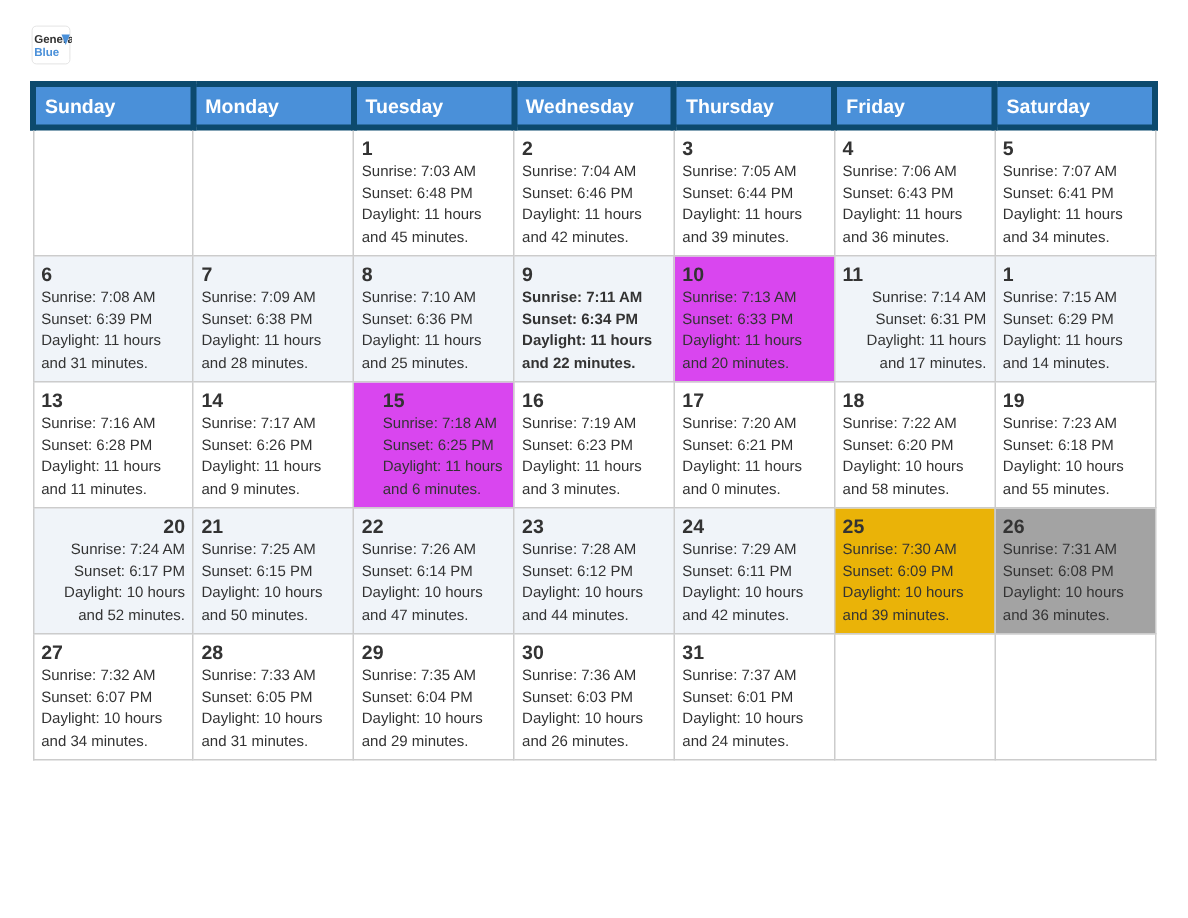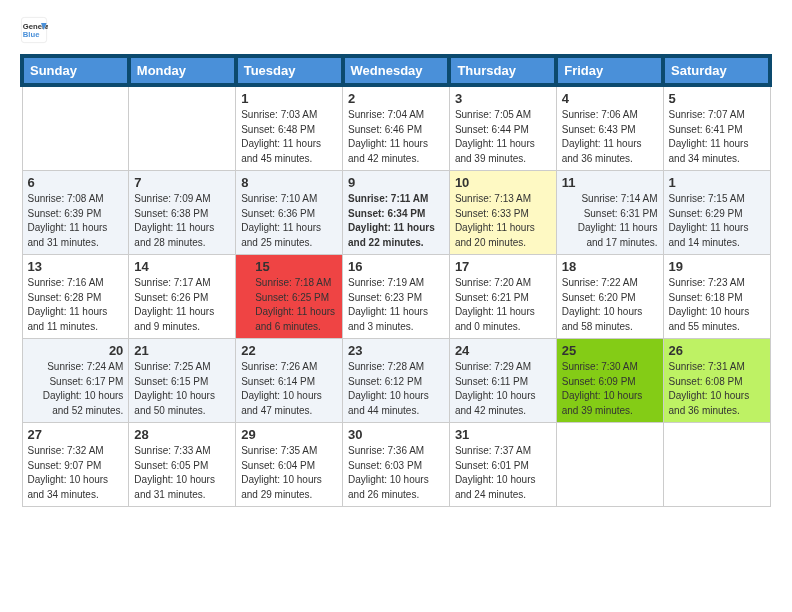--- a/index.html
+++ b/index.html
@@ -171,21 +171,21 @@
             <div class="day-info" style="white-space: pre-line;">Sunrise: 7:10 AM
 Sunset: 6:36 PM
 Daylight: 11 hours and 25 minutes.</div>
           </td>
           <td style="background: rgb(240, 244, 249);">
             <span class="day-num">9</span>
             <div class="day-info" style="white-space: pre-line; font-weight: bold;">Sunrise: 7:11 AM
 Sunset: 6:34 PM
 Daylight: 11 hours and 22 minutes.</div>
           </td>
-          <td style="background: #fef9c3; margin-left: 28px;">
+          <td style="background: #d946ef; margin-left: 28px;">
             <span class="day-num">10</span>
             <div class="day-info" style="white-space: pre-line;">Sunrise: 7:13 AM
 Sunset: 6:33 PM
 Daylight: 11 hours and 20 minutes.</div>
           </td>
           <td style="background: rgb(240, 244, 249);">
             <span class="day-num">11</span>
             <div class="day-info" style="white-space: pre-line; text-align: right;">Sunrise: 7:14 AM
 Sunset: 6:31 PM
 Daylight: 11 hours and 17 minutes.</div>
@@ -203,21 +203,21 @@
             <div class="day-info" style="white-space: pre-line;">Sunrise: 7:16 AM
 Sunset: 6:28 PM
 Daylight: 11 hours and 11 minutes.</div>
           </td>
           <td style="background: rgb(255, 255, 255);">
             <span class="day-num">14</span>
             <div class="day-info" style="white-space: pre-line;">Sunrise: 7:17 AM
 Sunset: 6:26 PM
 Daylight: 11 hours and 9 minutes.</div>
           </td>
-          <td style="background: #ef4444; padding-left: 19px;">
+          <td style="background: #d946ef; padding-left: 19px;">
             <span class="day-num">15</span>
             <div class="day-info" style="white-space: pre-line;">Sunrise: 7:18 AM
 Sunset: 6:25 PM
 Daylight: 11 hours and 6 minutes.</div>
           </td>
           <td style="background: rgb(255, 255, 255);">
             <span class="day-num">16</span>
             <div class="day-info" style="white-space: pre-line;">Sunrise: 7:19 AM
 Sunset: 6:23 PM
 Daylight: 11 hours and 3 minutes.</div>
@@ -265,38 +265,38 @@
             <div class="day-info" style="white-space: pre-line;">Sunrise: 7:28 AM
 Sunset: 6:12 PM
 Daylight: 10 hours and 44 minutes.</div>
           </td>
           <td style="background: rgb(240, 244, 249);">
             <span class="day-num">24</span>
             <div class="day-info" style="white-space: pre-line;">Sunrise: 7:29 AM
 Sunset: 6:11 PM
 Daylight: 10 hours and 42 minutes.</div>
           </td>
-          <td style="background: #84cc16;">
+          <td style="background: #eab308;">
             <span class="day-num">25</span>
             <div class="day-info" style="white-space: pre-line;">Sunrise: 7:30 AM
 Sunset: 6:09 PM
 Daylight: 10 hours and 39 minutes.</div>
           </td>
-          <td style="background: #bef264;">
+          <td style="background: #a3a3a3;">
             <span class="day-num">26</span>
             <div class="day-info" style="white-space: pre-line;">Sunrise: 7:31 AM
 Sunset: 6:08 PM
 Daylight: 10 hours and 36 minutes.</div>
           </td>
         </tr>
         <tr>
           <td style="background: rgb(255, 255, 255);">
             <span class="day-num">27</span>
             <div class="day-info" style="white-space: pre-line;">Sunrise: 7:32 AM
-Sunset: 9:07 PM
+Sunset: 6:07 PM
 Daylight: 10 hours and 34 minutes.</div>
           </td>
           <td style="background: rgb(255, 255, 255);">
             <span class="day-num">28</span>
             <div class="day-info" style="white-space: pre-line;">Sunrise: 7:33 AM
 Sunset: 6:05 PM
 Daylight: 10 hours and 31 minutes.</div>
           </td>
           <td style="background: rgb(255, 255, 255);">
             <span class="day-num">29</span>

